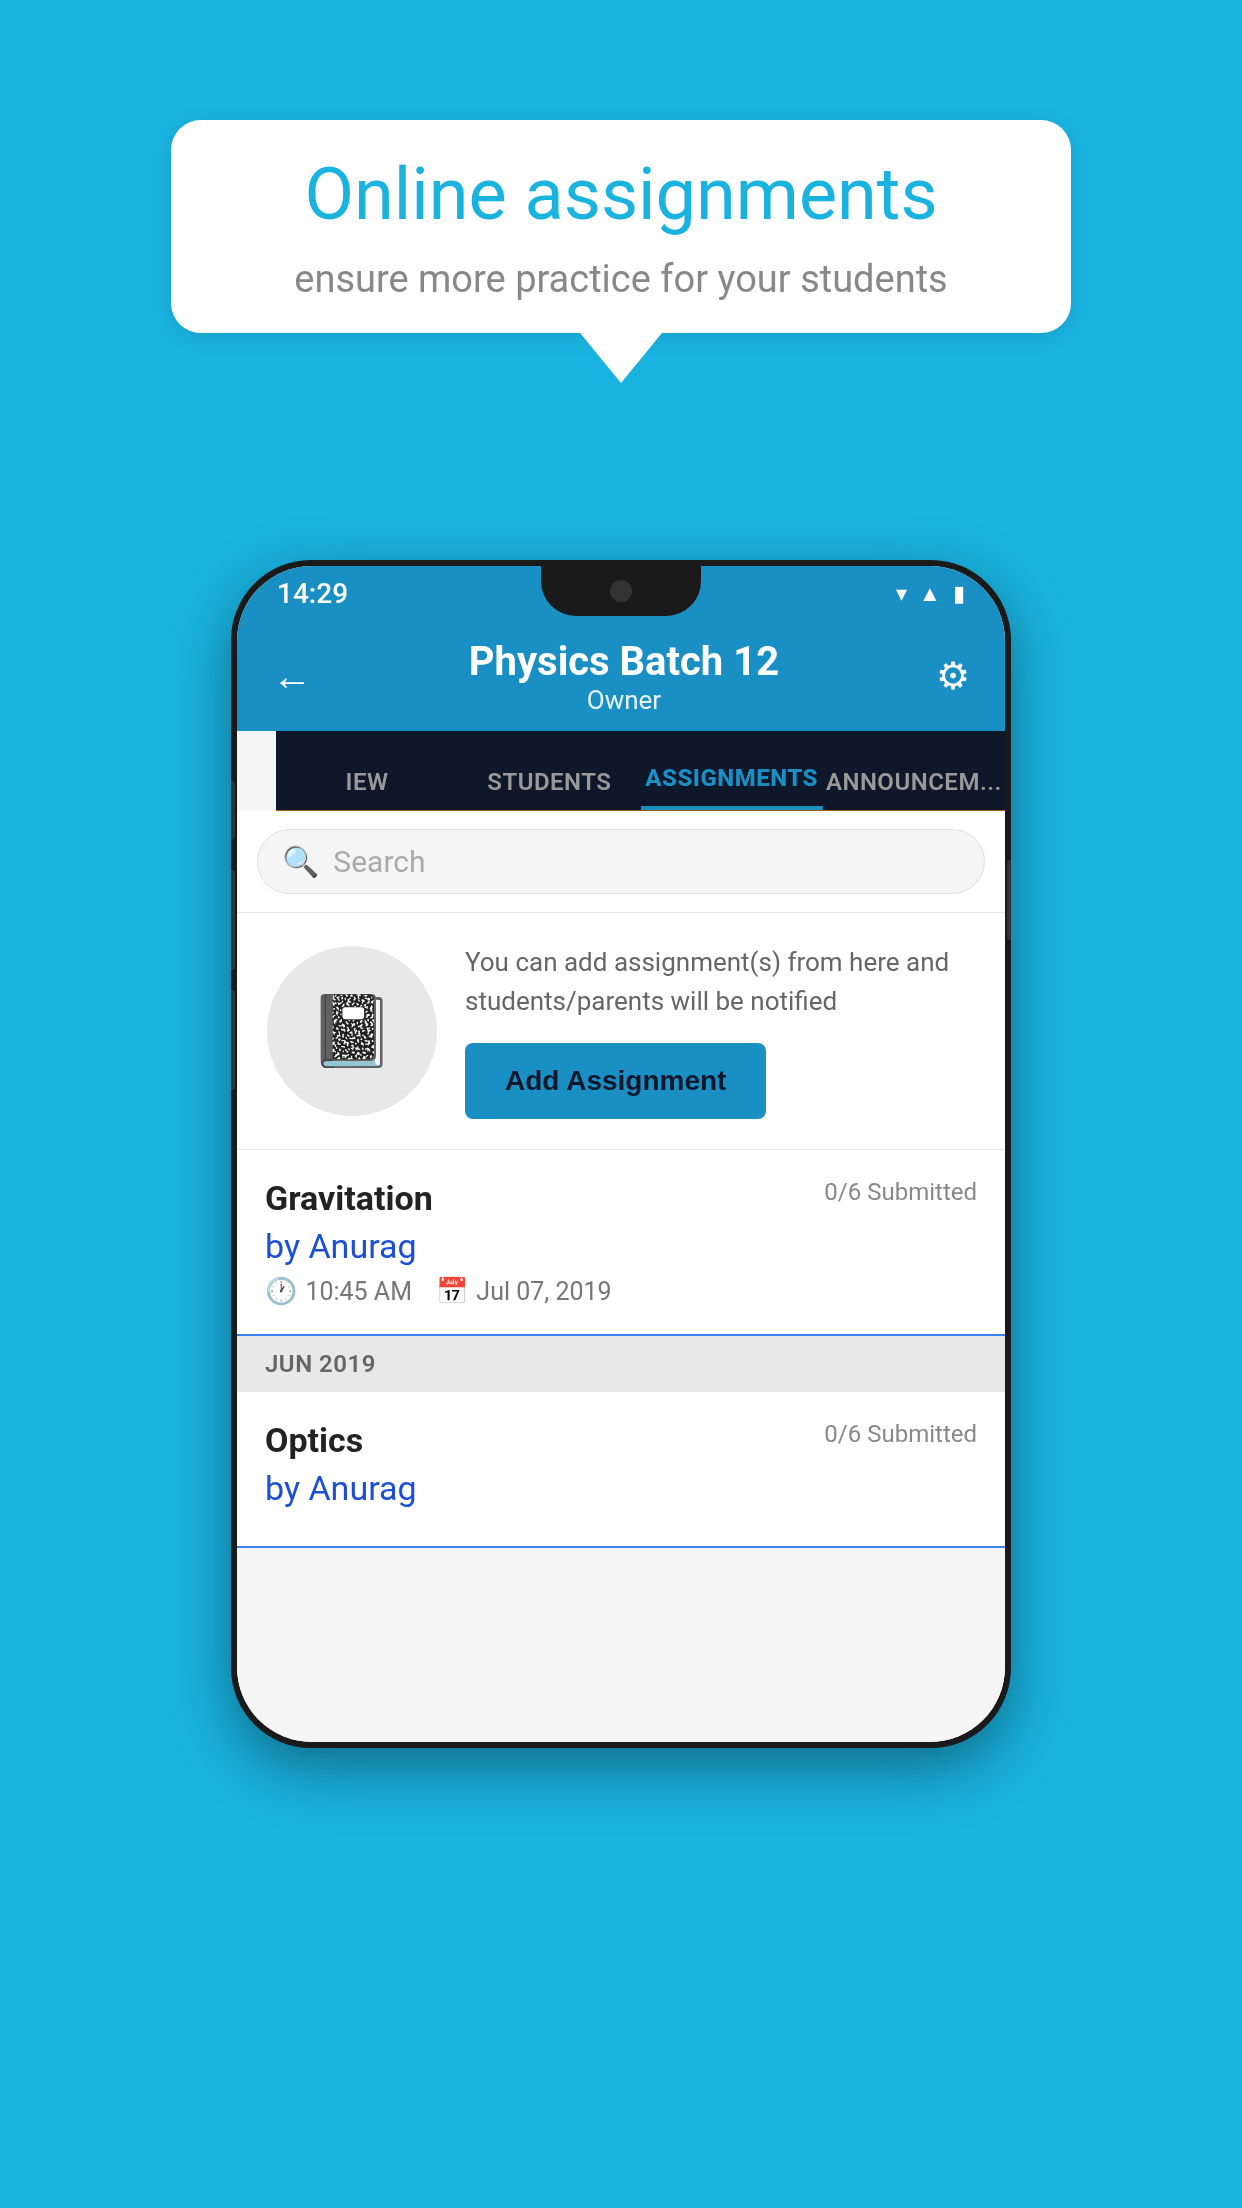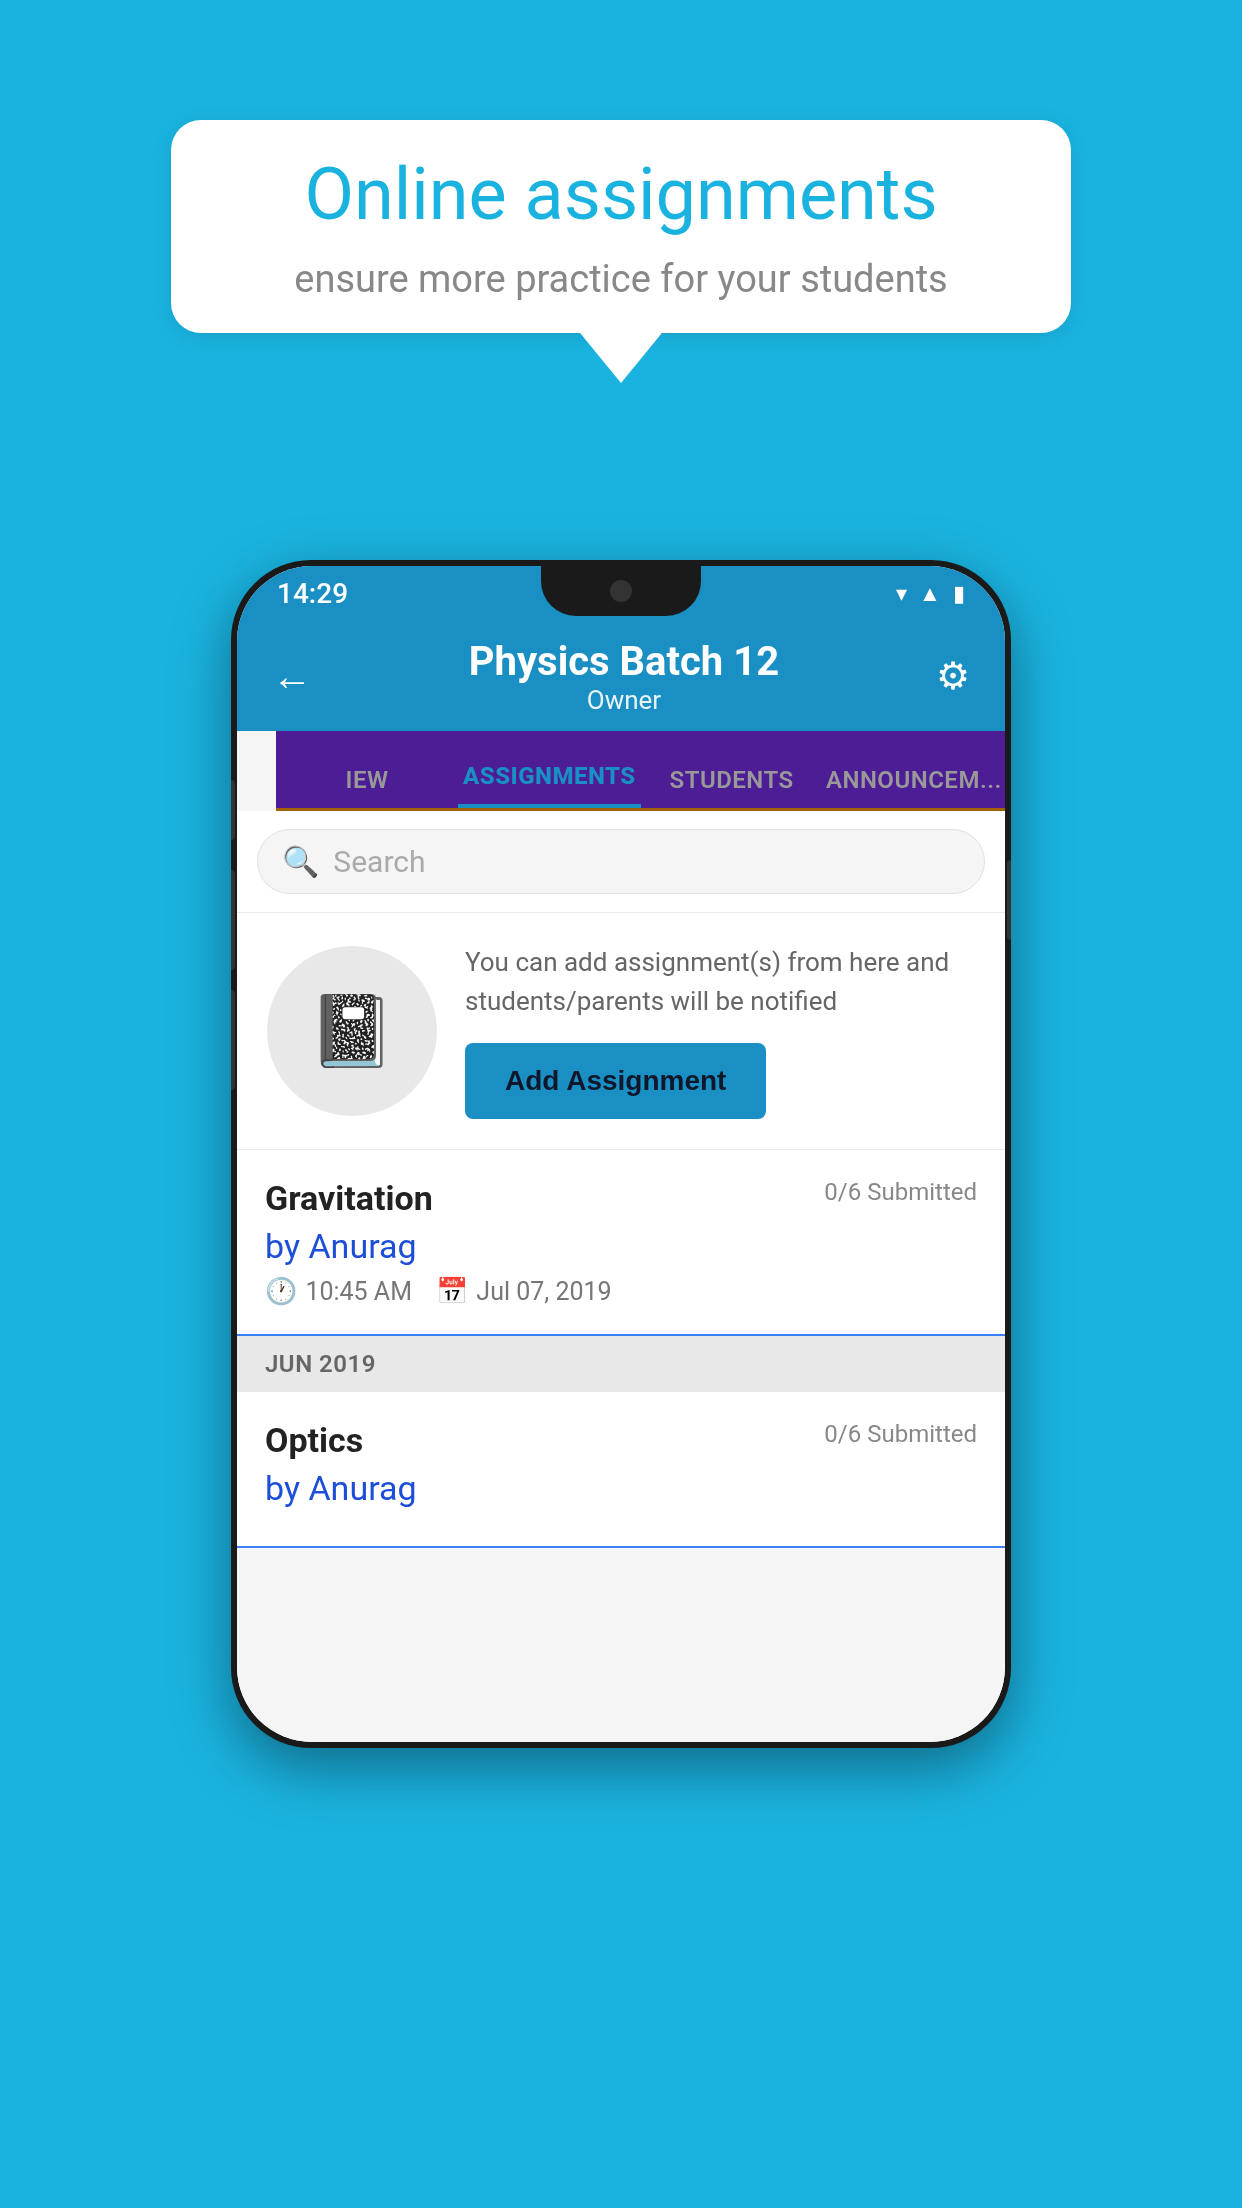--- a/index.html
+++ b/index.html
@@ -147,23 +147,23 @@
       font-size: 26px;
     }
     .header-gear {
       color: white;
       font-size: 38px;
       cursor: pointer;
     }
 
     
     .tabs-bar {
-      background: #4c1d95;
-      display: flex;
-      border-bottom: 3px solid #a16207;
+      background: #0f172a;
+      display: flex;
+      border-bottom: 1px solid #a16207;
       height: 80px;
       align-items: flex-end;
       margin-left: 39px;
     }
     .tab-item {
       flex: 1;
       text-align: center;
       padding-bottom: 16px;
       font-size: 24px;
       font-weight: 600;
@@ -386,22 +386,22 @@
       <span class="header-back">←</span>
       <div class="header-title-area">
         <div class="header-title">Physics Batch 12</div>
         <div class="header-subtitle">Owner</div>
       </div>
       <span class="header-gear">⚙</span>
     </div>
 
     <div class="tabs-bar">
       <div class="tab-item">IEW</div>
+      <div class="tab-item">STUDENTS</div>
       <div class="tab-item active">ASSIGNMENTS</div>
-      <div class="tab-item">STUDENTS</div>
       <div class="tab-item">ANNOUNCEM...</div>
     </div>
 
     <div class="content-area">
 
       <div class="search-container">
         <div class="search-input-wrap">
           <span class="search-icon-inner">🔍</span>
           <span class="search-text">Search</span>
         </div>

